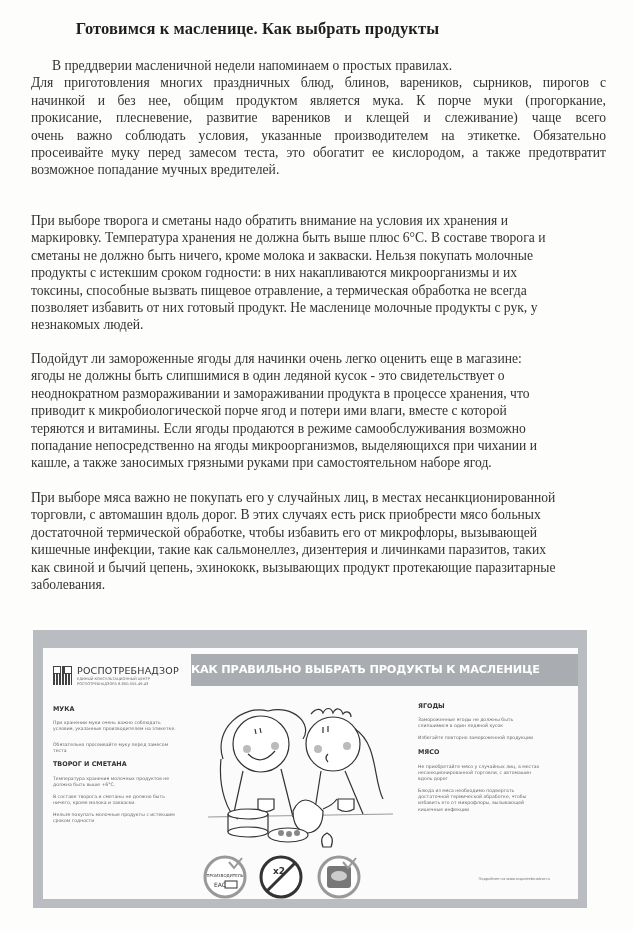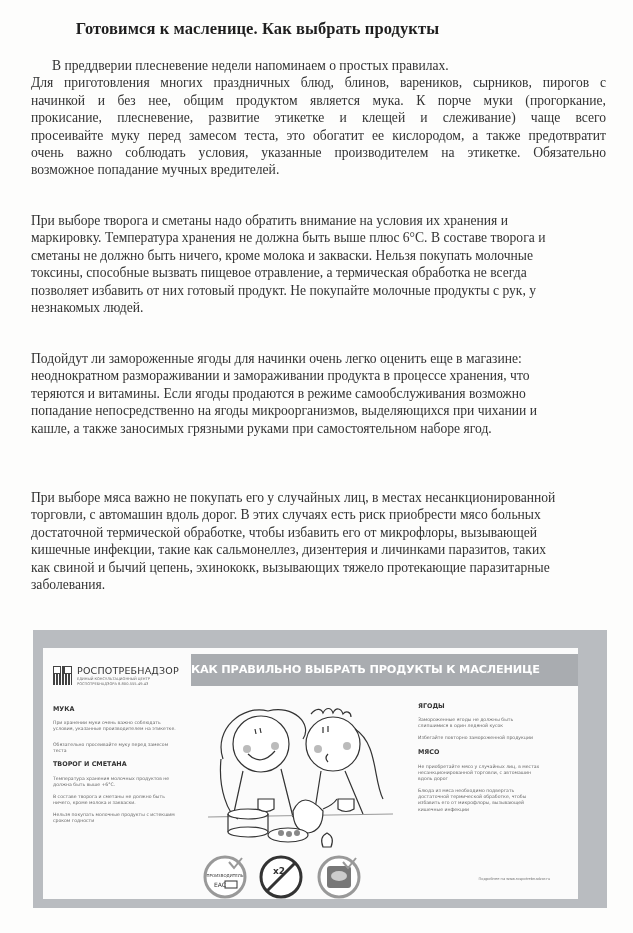--- a/index.html
+++ b/index.html
@@ -18,21 +18,20 @@
   }
   .para .line { display: block; white-space: nowrap; }
   .para.justify .line { text-align: justify; text-align-last: justify; white-space: normal; }
   .para.justify .line.last { text-align-last: left; }
   .indent { padding-left: 21px; }
 
   
   .poster {
     position: absolute; left: 33px; top: 630px; width: 554px; height: 278px;
     background: #b9bcc0;
-    padding-left: 20px;
   }
   .poster-inner {
     position: absolute; left: 10px; top: 14px; width: 535px; height: 255px; background: #fbfbfb;
   }
   .poster-topstrip { position: absolute; left: 0; top: 0; width: 535px; height: 4px; background:#b9bcc0; }
   .qr { position: absolute; left: 10px; top: 22px; width: 19px; height: 19px;
     background:
       repeating-linear-gradient(90deg,#222 0 2px,#fff 2px 3px),
       #fff; opacity: .85; }
   .qr::before { content:""; position:absolute; left:0; top:0; width:6px; height:6px; border:1.5px solid #222; background:#fff; }
@@ -49,52 +48,55 @@
   .illustration { position: absolute; left: 160px; top: 55px; width: 195px; height: 150px; }
   .badges { position: absolute; left: 158px; top: 210px; width: 190px; height: 45px; }
   .footnote { position: absolute; right: 28px; top: 233px; font-family: "DejaVu Sans", sans-serif; font-size: 3.6px; color: #777; }
 </style>
 </head>
 <body>
 
 <div class="title">Готовимся к масленице. Как выбрать продукты</div>
 
 <div class="para justify" style="top:57px;">
-  <span class="line indent" style="text-align-last:left;">В преддверии плесневение недели   напоминаем о простых правилах.</span>
+  <span class="line indent" style="text-align-last:left;">В преддверии масленичной недели   напоминаем о простых правилах.</span>
   <span class="line">Для приготовления многих праздничных блюд, блинов, вареников, сырников, пирогов с</span>
   <span class="line">начинкой и без нее, общим продуктом является мука. К порче муки (прогоркание,</span>
-  <span class="line">прокисание, плесневение, развитие этикетке и клещей и слеживание) чаще всего</span>
+  <span class="line">прокисание, плесневение, развитие вареников и клещей и слеживание) чаще всего</span>
+  <span class="line">очень важно соблюдать условия, указанные производителем на этикетке. Обязательно</span>
   <span class="line">просеивайте муку перед замесом теста, это обогатит ее кислородом, а также предотвратит</span>
-  <span class="line">очень важно соблюдать условия, указанные производителем на этикетке. Обязательно</span>
   <span class="line last">возможное попадание мучных вредителей.</span>
 </div>
 
 <div class="para" style="top:212px;">
   <span class="line">При выборе творога и сметаны надо обратить внимание на условия их хранения и</span>
   <span class="line">маркировку. Температура хранения не должна быть выше плюс 6°С. В составе творога и</span>
   <span class="line">сметаны не должно быть ничего, кроме молока и закваски. Нельзя покупать молочные</span>
+  <span class="line">продукты с истекшим сроком годности: в них накапливаются микроорганизмы и их</span>
   <span class="line">токсины, способные вызвать пищевое отравление, а термическая обработка не всегда</span>
-  <span class="line">позволяет избавить от них готовый продукт. Не покупайте молочные продукты с рук, у</span>
+  <span class="line">позволяет избавить от них готовый продукт. Не масленице молочные продукты с рук, у</span>
   <span class="line">незнакомых людей.</span>
 </div>
 
 <div class="para" style="top:350px;">
   <span class="line">Подойдут ли замороженные ягоды для начинки очень легко оценить еще в магазине:</span>
+  <span class="line">ягоды не должны быть слипшимися в один ледяной кусок - это свидетельствует о</span>
   <span class="line">неоднократном размораживании и замораживании продукта в процессе хранения, что</span>
+  <span class="line">приводит к микробиологической порче ягод и потери ими влаги, вместе с которой</span>
   <span class="line">теряются и витамины. Если ягоды продаются в режиме самообслуживания возможно</span>
   <span class="line">попадание непосредственно на ягоды микроорганизмов, выделяющихся при чихании и</span>
   <span class="line">кашле, а также заносимых грязными руками при самостоятельном наборе ягод.</span>
 </div>
 
 <div class="para" style="top:489px;">
   <span class="line">При выборе мяса важно не покупать его у случайных лиц, в местах несанкционированной</span>
   <span class="line">торговли, с автомашин вдоль дорог. В этих случаях есть риск приобрести мясо больных</span>
   <span class="line">достаточной термической обработке, чтобы избавить его от микрофлоры, вызывающей</span>
   <span class="line">кишечные инфекции, такие как сальмонеллез, дизентерия и личинками паразитов, таких</span>
-  <span class="line">как свиной и бычий цепень, эхинококк, вызывающих тяжело протекающие паразитарные</span>
+  <span class="line">как свиной и бычий цепень, эхинококк, вызывающих продукт протекающие паразитарные</span>
   <span class="line">заболевания.</span>
 </div>
 
 <div class="poster">
   <div class="poster-inner">
     <div class="poster-topstrip"></div>
     <div class="qr"></div>
     <div class="org-name">РОСПОТРЕБНАДЗОР</div>
     <div class="org-sub">
       <div>ЕДИНЫЙ КОНСУЛЬТАЦИОННЫЙ ЦЕНТР</div>

